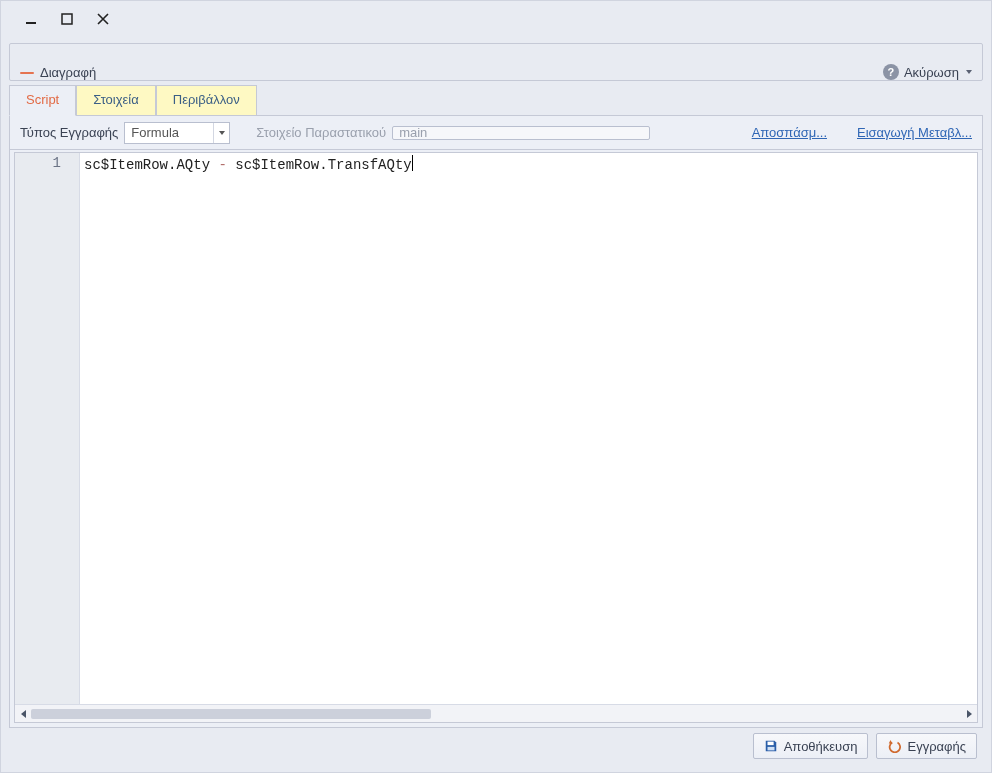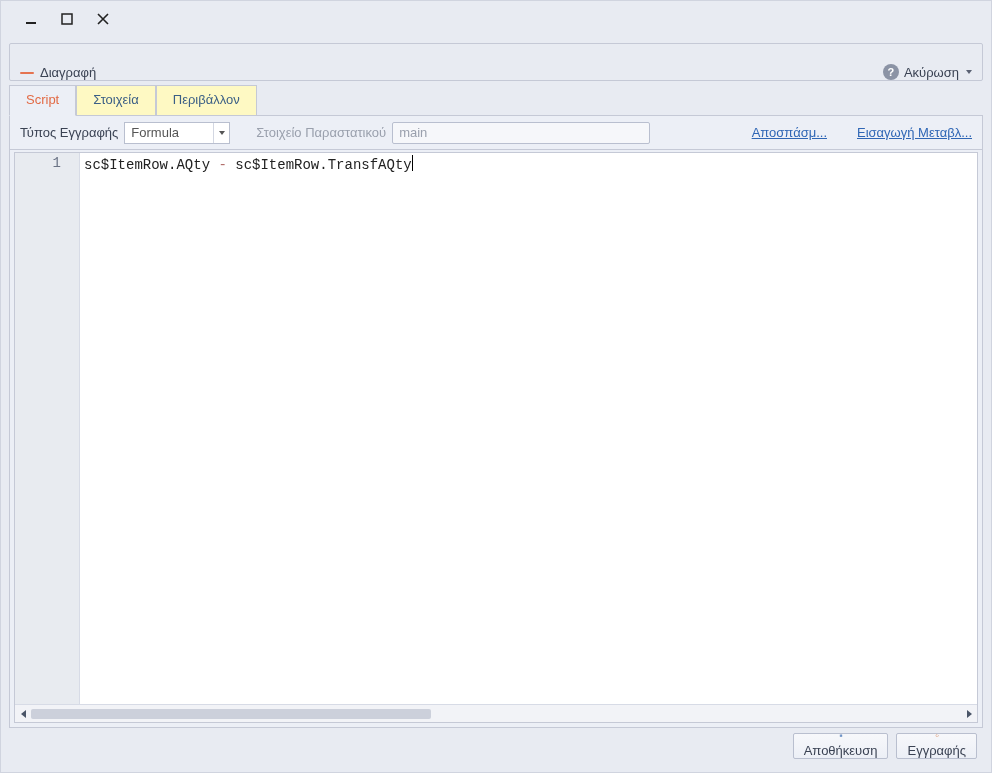--- a/index.html
+++ b/index.html
@@ -19,39 +19,39 @@
   .tabs { display: flex; height: 30px; position: relative; }
   .tab { padding: 6px 16px 5px 16px; border: 1px solid #c5c9d6; border-bottom: none; background: #fef9c3; color: #3b5f86; cursor: pointer; margin-right: 0px; font-size: 13px; position: relative; z-index: 1; }
   .tab.active { color: #e26a45; background: #eceff6; border-bottom: 1px solid #eceff6; margin-bottom: -1px; z-index: 2; }
   .tab-body { flex: 1; border: 1px solid #c5c9d6; background: #eceff6; display: flex; flex-direction: column; }
   .toolbar2 { height: 34px; display: flex; align-items: center; padding: 0 10px; gap: 6px; border-bottom: 1px solid #c5c9d6; }
   .lbl { color: #3a4253; white-space: nowrap; }
   .combo { display: flex; align-items: center; border: 1px solid #b9bfcf; background: #fff; height: 22px; border-radius: 0; }
   .combo input { border: none; outline: none; background: transparent; padding: 0 6px; font-size: 13px; color: #555; height: 20px; }
   .combo .dd { width: 16px; height: 20px; display: flex; align-items: center; justify-content: center; border-left: 1px solid #d3d7e2; cursor: pointer; }
   .combo .dd .chev { width: 0; height: 0; border-left: 3px solid transparent; border-right: 3px solid transparent; border-top: 4px solid #555; }
-  .txt { border: 1px solid #b9bfcf; background: #fff; height: 22px; padding: 0 6px; font-size: 13px; color: #555; outline: none; border-radius: 2px; }
+  .txt { border: 1px solid #b9bfcf; background: #fff; height: 14px; padding: 0 6px; font-size: 13px; color: #555; outline: none; border-radius: 2px; }
   .txt.readonly { color: #9aa0ad; background: #f6f7fa; }
   .toolbar2 .spacer { flex: 1; }
   .link { color: #2f66b5; text-decoration: underline; cursor: pointer; white-space: nowrap; margin-left: 24px; }
   .editor-frame { flex: 1; margin: 2px 4px 4px 4px; border: 1px solid #c5c9d6; display: flex; flex-direction: column; background: #fff; overflow: hidden; }
   .editor { flex: 1; display: flex; overflow: hidden; }
   .gutter { width: 65px; background: #e8ebf0; border-right: 1px solid #d7dbe6; text-align: right; padding: 2px 18px 0 0; font-family: "Consolas","Courier New",monospace; font-size: 14px; color: #6b7385; }
   .code { flex: 1; padding: 2px 8px 0 4px; font-family: "Consolas","Courier New",monospace; font-size: 14px; color: #222; white-space: pre; overflow: hidden; }
   .code .op { color: #b26f6c; }
   .code .dot { color: #222; }
   .caret { display: inline-block; width: 1px; height: 16px; background: #000; vertical-align: -2px; }
   .hscroll { height: 18px; border-top: 1px solid #d7dbe6; display: flex; align-items: center; background: #f2f3f7; }
   .sb-arrow { width: 16px; height: 16px; display: flex; align-items: center; justify-content: center; cursor: pointer; }
   .sb-arrow .tri-l { width: 0; height: 0; border-top: 4px solid transparent; border-bottom: 4px solid transparent; border-right: 5px solid #4a5568; }
   .sb-arrow .tri-r { width: 0; height: 0; border-top: 4px solid transparent; border-bottom: 4px solid transparent; border-left: 5px solid #4a5568; }
   .sb-track { flex: 1; height: 10px; position: relative; background: transparent; }
   .sb-thumb { position: absolute; left: 0; top: 0; width: 43%; height: 10px; background: #ccd0db; border-radius: 2px; }
   .footer { height: 36px; display: flex; align-items: center; justify-content: flex-end; padding: 0 6px; gap: 8px; }
-  .btn { height: 26px; display: flex; align-items: center; gap: 6px; padding: 0 10px; border: 1px solid #b9bfcf; background: linear-gradient(#f7f8fb,#eceff6); border-radius: 2px; cursor: pointer; color: #3a4253; flex-direction: column; }
+  .btn { height: 26px; display: flex; align-items: center; gap: 6px; padding: 0 10px; border: 1px solid #b9bfcf; background: linear-gradient(#f7f8fb,#eceff6); border-radius: 2px; cursor: pointer; color: #3a4253; }
   .btn .save-ic { width: 14px; height: 14px; }
   .btn .undo-ic { width: 14px; height: 14px; }
 </style>
 </head>
 <body>
 
 <div class="window">
 
   <div class="titlebar">
     <div class="win-btn">

